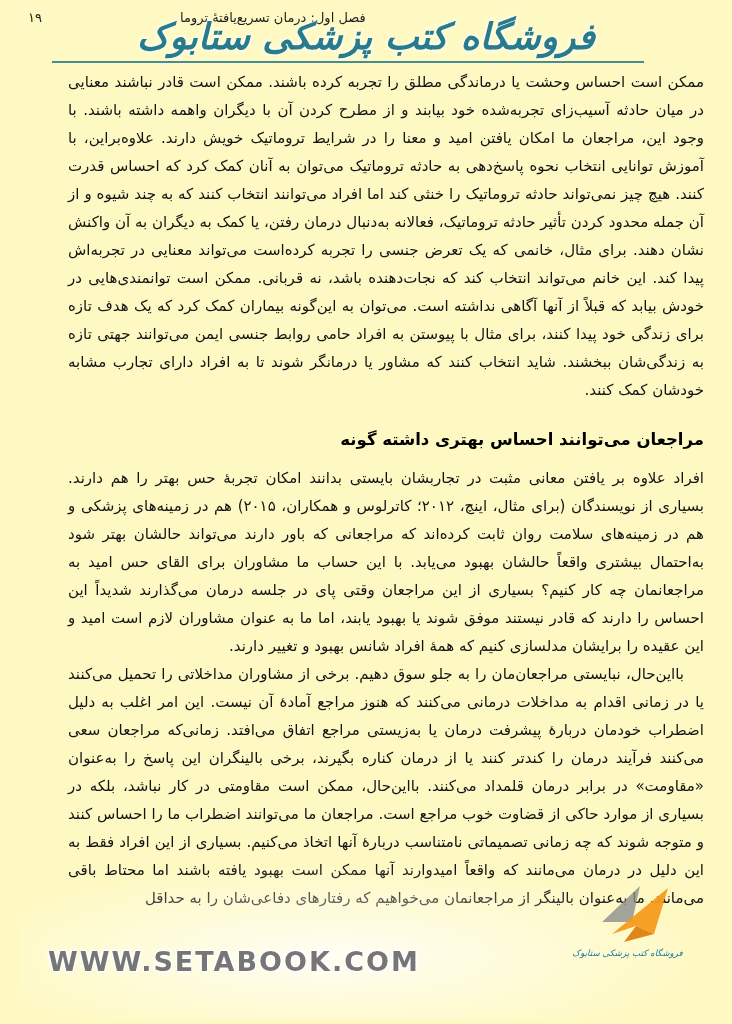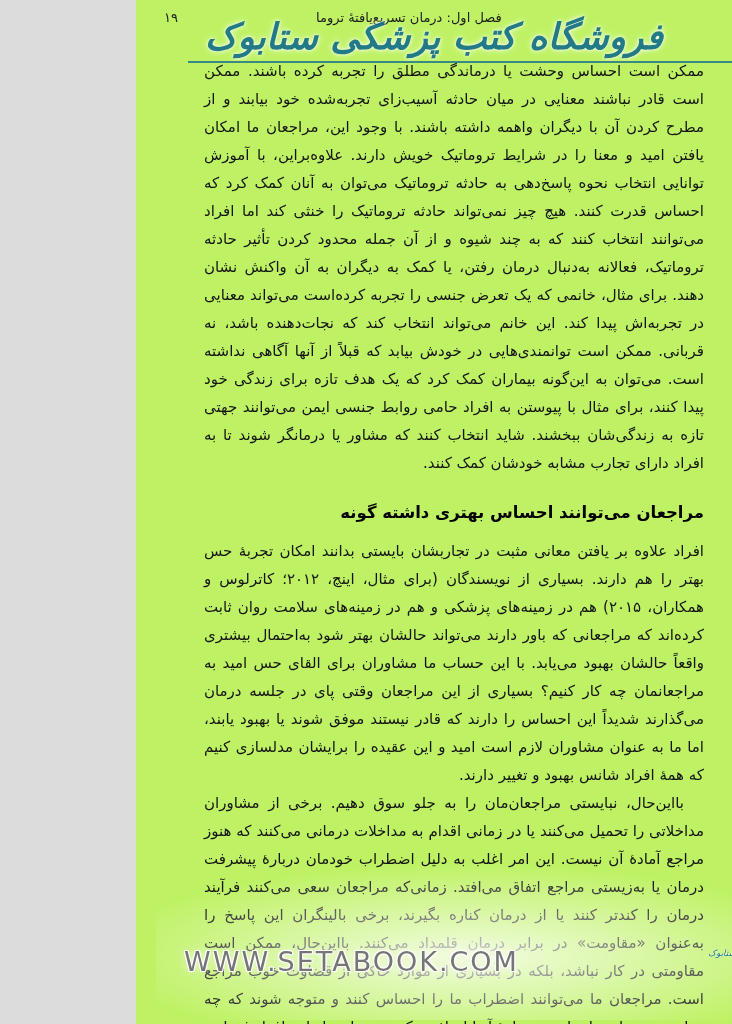--- a/index.html
+++ b/index.html
@@ -3,22 +3,22 @@
 <meta charset="utf-8">
 <style>
   * { margin: 0; padding: 0; box-sizing: border-box; }
   body {
     width: 732px; height: 1024px;
     font-family: "DejaVu Sans", sans-serif;
     background: #dcdcdc;
   }
   .page {
     position: relative;
-    width: 596px; height: 1024px;
-    background: #bef264;
+    width: 732px; height: 1024px;
+    background: #fef9c3;
     overflow: hidden;
     direction: rtl;
   }
 
   
   .page-header {
     position: absolute; top: 8px; left: 0; right: 0; height: 22px;
     font-size: 13px; color: #1c1c1c;
   }
   .page-number { position: absolute; left: 28px; top: 2px; }
@@ -35,40 +35,40 @@
     text-shadow: 0 0 3px rgba(255,255,255,0.95), 0 0 6px rgba(255,255,255,0.8);
     white-space: nowrap;
   }
   .wm-underline {
     position: absolute; top: 61px; left: 52px; width: 592px; height: 2px;
     background: #16708a; opacity: 0.8; z-index: 5;
   }
 
   
   .body-text {
-    position: absolute; top: 57px; right: 28px; left: 28px;
+    position: absolute; top: 68px; right: 28px; left: 28px;
     font-size: 15px; line-height: 28px;
     color: #141414; text-align: justify; margin-left: 40px;
   }
   .body-text p { text-align: justify; }
   .body-text p.indented { text-indent: 20px; }
   .section-heading {
     font-size: 16.5px; font-weight: bold; color: #000;
     margin: 22px 0 10px 0;
   }
 
   
   .wm-glow {
     position: absolute; left: 20px; top: 860px; width: 692px; height: 160px;
     background: radial-gradient(ellipse at 45% 60%, rgba(255,255,255,0.8) 0%, rgba(255,255,255,0) 68%);
     z-index: 4; pointer-events: none;
   }
   .wm-url {
     position: absolute; left: 48px; top: 946px; z-index: 6;
-    direction: ltr; font-size: 27px; font-weight: normal; letter-spacing: 2px;
+    direction: ltr; font-size: 27px; font-weight: bold; letter-spacing: 2px;
     color: rgba(72,72,72,0.75); pointer-events: none;
     text-shadow: -1px -1px 0 rgba(255,255,255,0.95), 1px -1px 0 rgba(255,255,255,0.95),
                  -1px 1px 0 rgba(255,255,255,0.95), 1px 1px 0 rgba(255,255,255,0.95),
                  0 0 8px rgba(255,255,255,0.85);
   }
   .wm-logo {
     position: absolute; left: 594px; top: 880px; width: 84px; height: 66px;
     z-index: 6; pointer-events: none;
   }
   .wm-caption {

